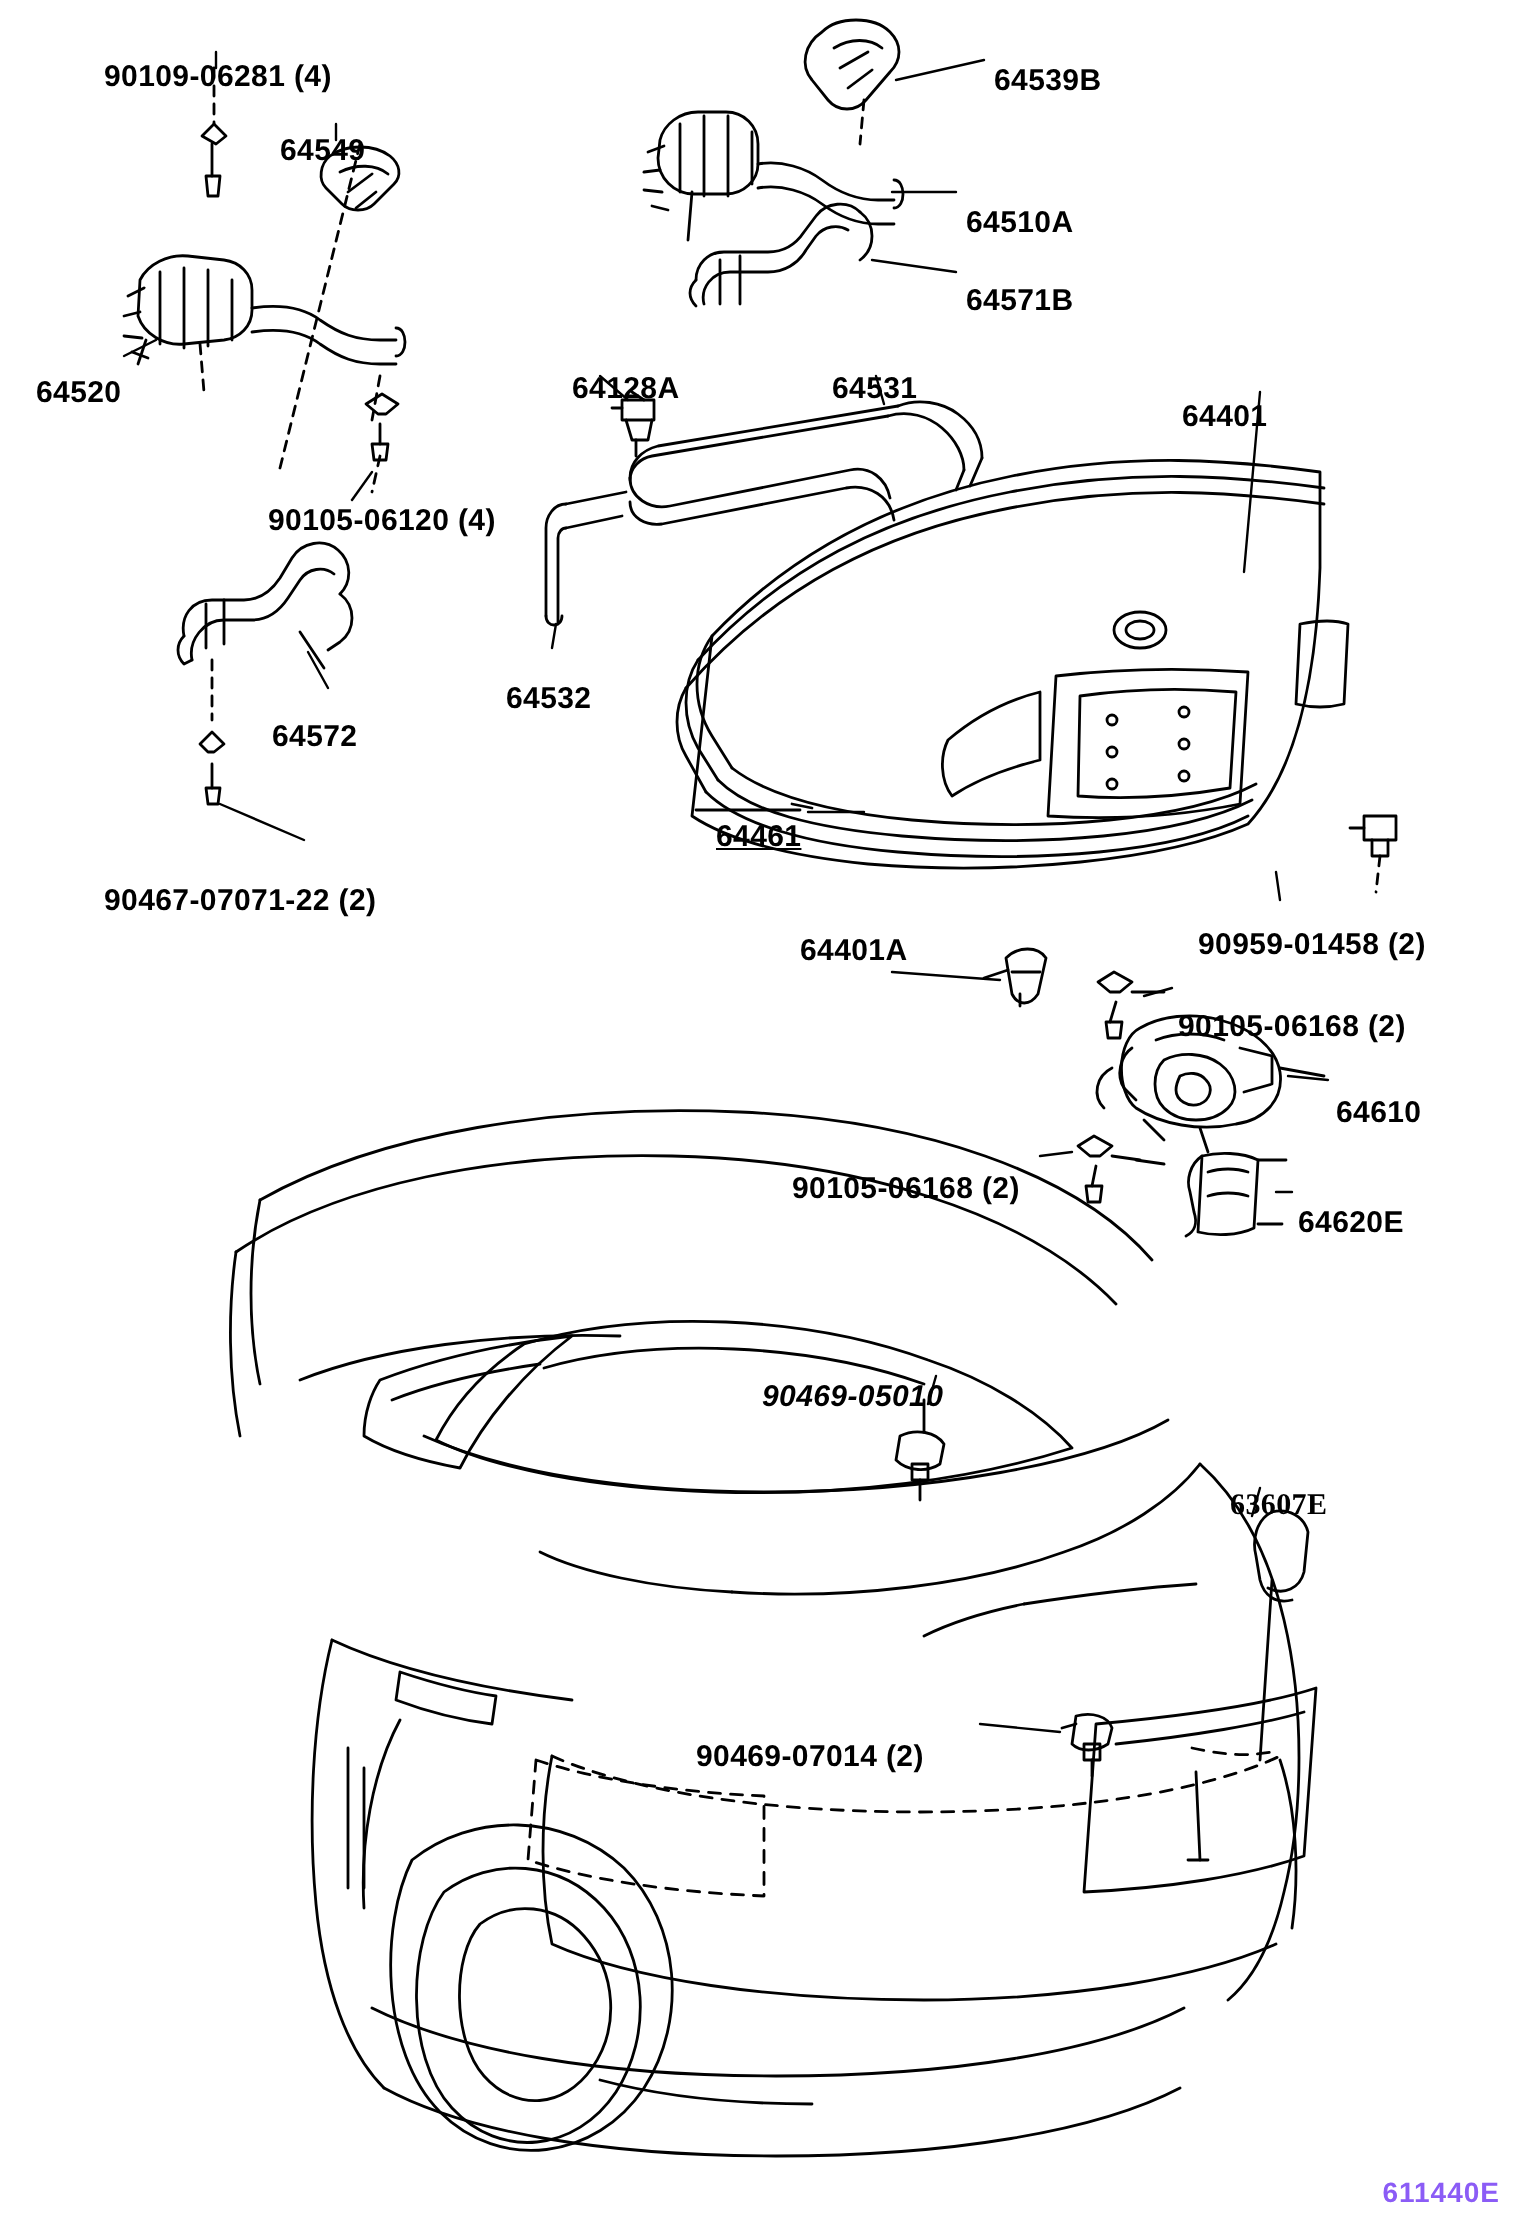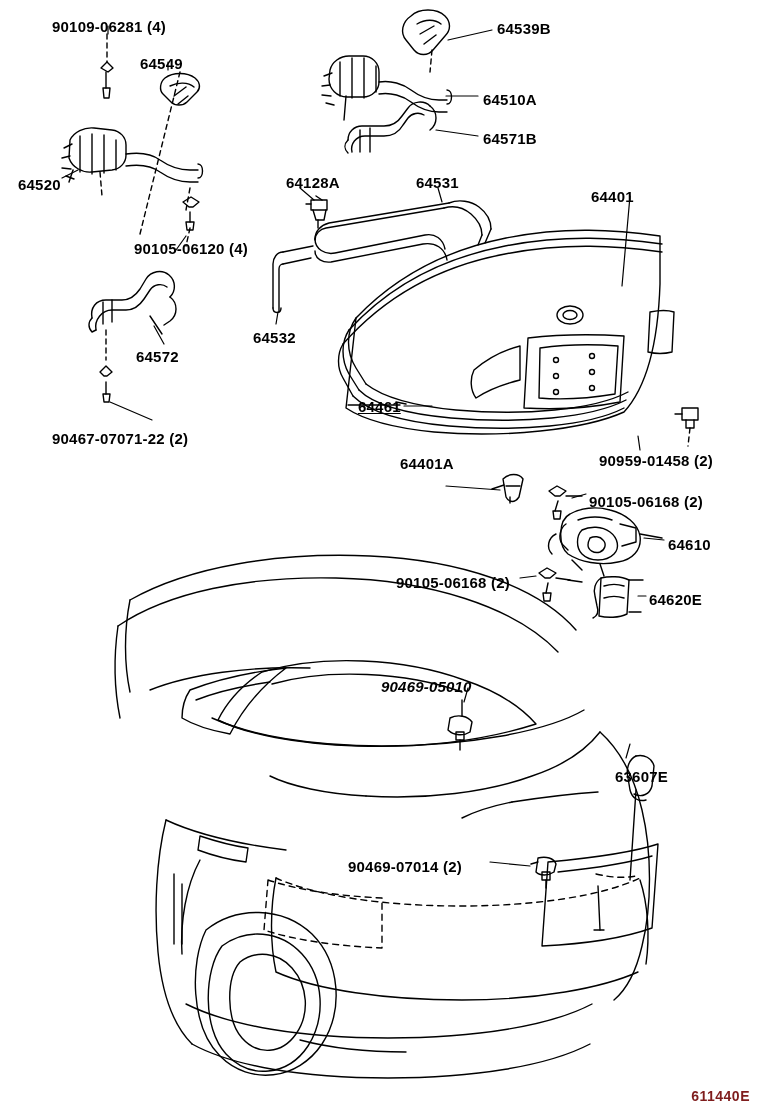--- a/index.html
+++ b/index.html
@@ -25,29 +25,30 @@
     height: 1112px;
   }
   .label {
     position: absolute;
     font-family: "Liberation Sans", sans-serif;
     font-size: 15px;
     font-weight: bold;
     color: #000000;
     white-space: nowrap;
     letter-spacing: 0.2px;
+    margin-top: 12px;
   }
   .corner-code {
     position: absolute;
     right: 10px;
     bottom: 8px;
     font-family: "Liberation Sans", sans-serif;
     font-size: 14px;
     font-weight: bold;
-    color: #7f1d1d;
+    color: #8b5cf6;
     letter-spacing: 0.5px;
   }
 </style>
 </head>
 <body>
 
 <div id="page">
 
   <svg id="diagram-svg" viewBox="0 0 760 1112" xmlns="http://www.w3.org/2000/svg">
     <g fill="none" stroke="#000000" stroke-width="1.4" stroke-linecap="round" stroke-linejoin="round">
@@ -370,18 +371,18 @@
   <div class="label" style="left:136px; top:348px;">64572</div>
   <div class="label" style="left:358px; top:398px;text-decoration:underline;">64461</div>
   <div class="label" style="left:52px; top:430px;">90467-07071-22 (2)</div>
   <div class="label" style="left:599px; top:452px;">90959-01458 (2)</div>
   <div class="label" style="left:400px; top:455px;">64401A</div>
   <div class="label" style="left:589px; top:493px;">90105-06168 (2)</div>
   <div class="label" style="left:668px; top:536px;">64610</div>
   <div class="label" style="left:396px; top:574px;">90105-06168 (2)</div>
   <div class="label" style="left:649px; top:591px;">64620E</div>
   <div class="label" style="left:381px; top:678px;font-style:italic;">90469-05010</div>
-  <div class="label" style="left:615px; top:768px;">63607E</div>
+  <div class="label" style="left:615px; top:733px;font-family:Liberation Serif, serif;">63607E</div>
   <div class="label" style="left:348px; top:858px;">90469-07014 (2)</div>
 
   <div class="corner-code">611440E</div>
 
 </div>
 
 </body></html>

